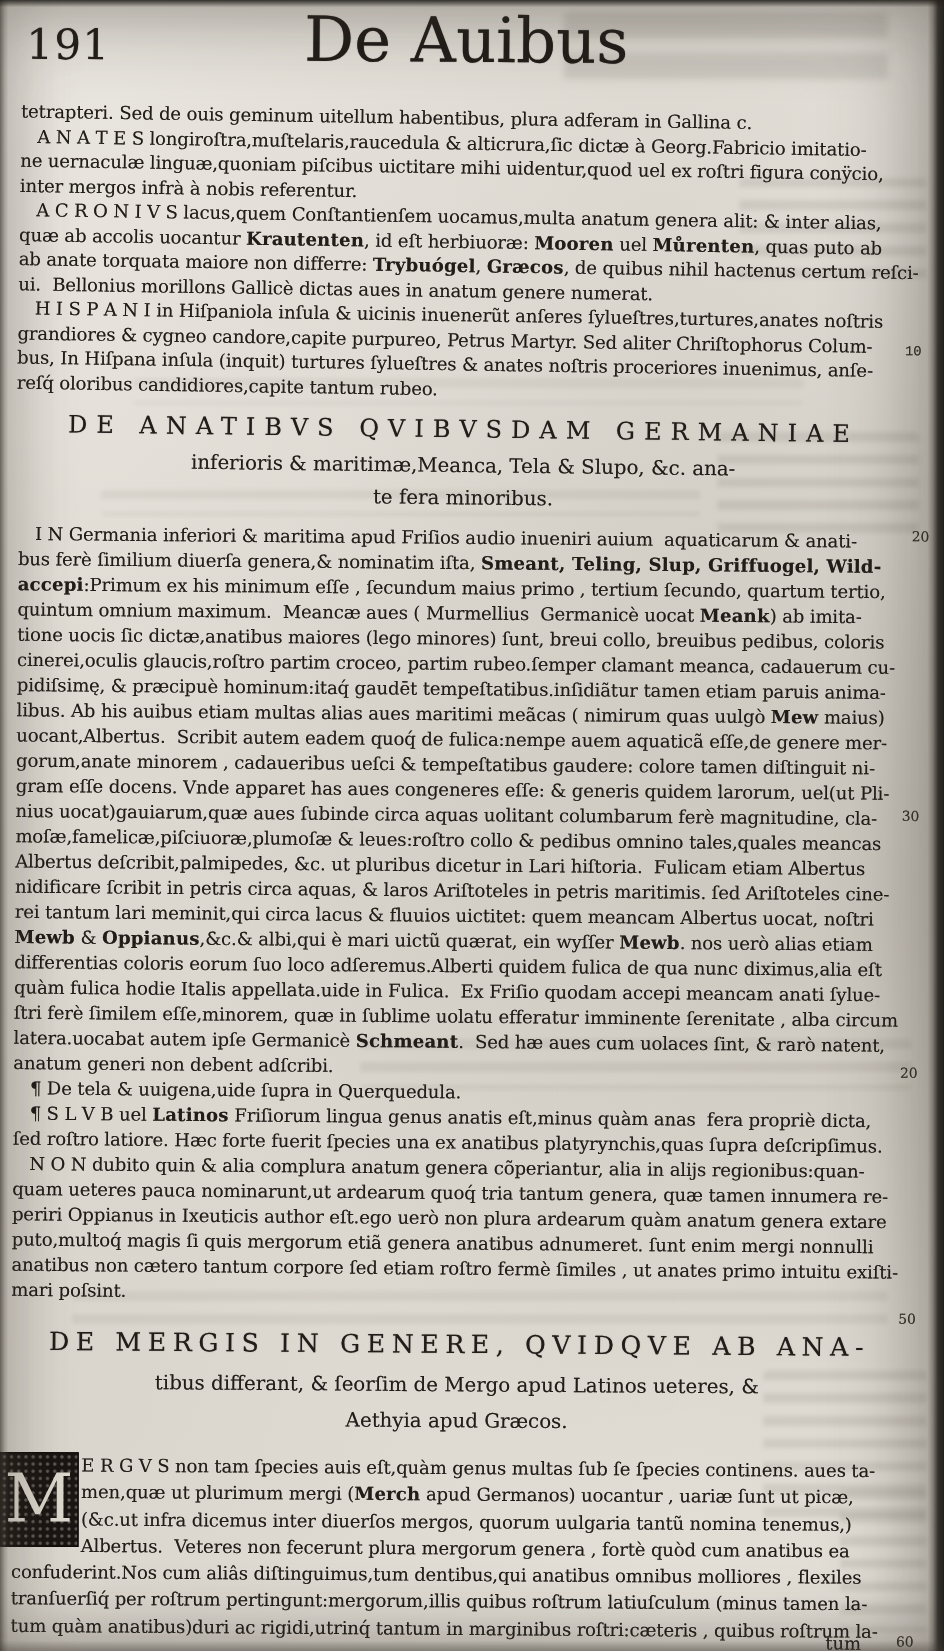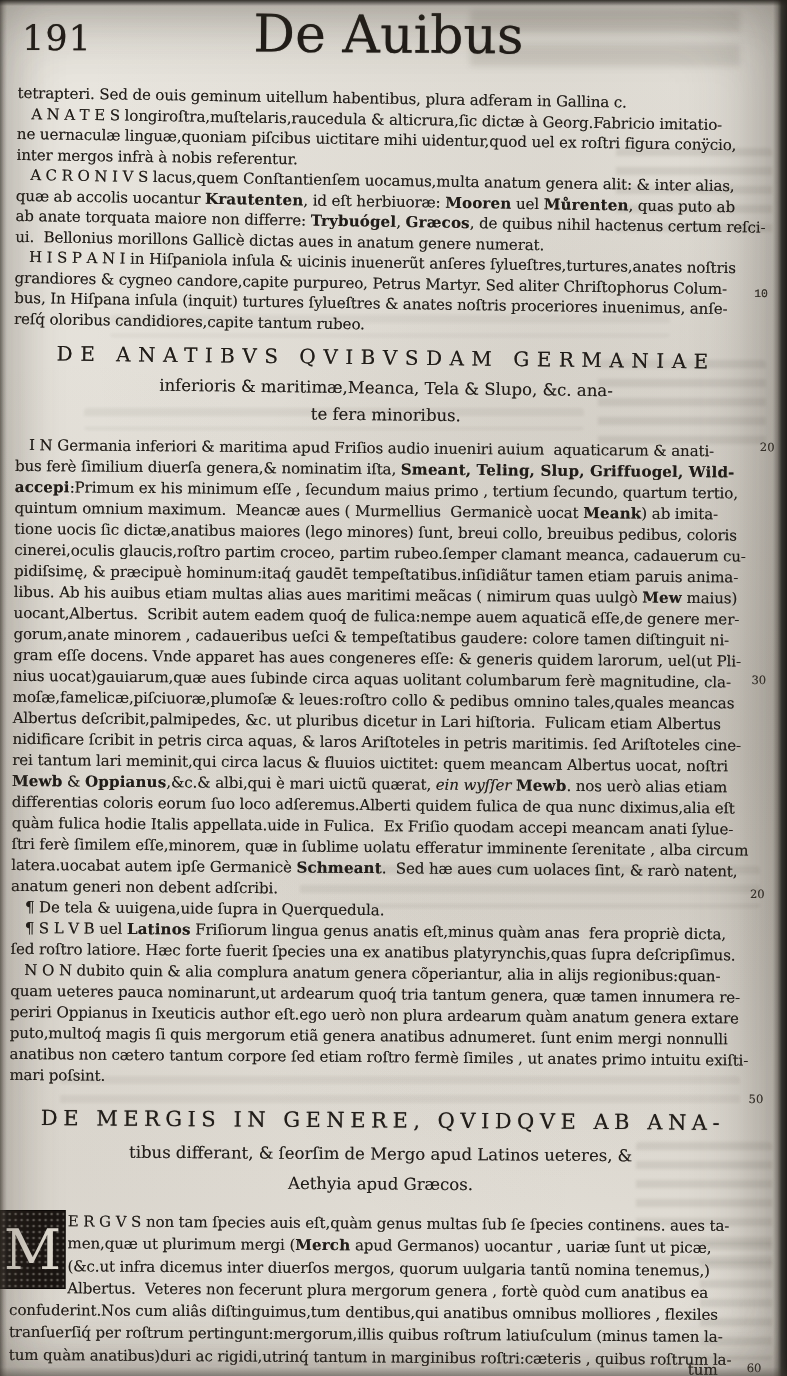--- a/index.html
+++ b/index.html
@@ -15,21 +15,21 @@
       linear-gradient(180deg,#e9e6df 0%,#e0dcd4 50%,#e4e0d8 100%);
     color:#211d19;
   }
   .tilt{position:absolute;inset:0;transform:rotate(0.4deg);transform-origin:30px 40px;}
   .block{position:absolute;left:18px;width:741px;transform-origin:0 0;}
   .tl{white-space:pre;line-height:1;}
   .body{font-size:15px;letter-spacing:-0.1px;
     text-shadow:0 0 0.5px rgba(30,25,20,0.55);}
   .body .tl span{display:inline;}
   .seg-bl{font-weight:700;letter-spacing:0.2px;}
-  .seg-it{font-style:italic;margin-top:36px;}
+  .seg-it{margin-top:36px;}
   .h1{font-size:20px;letter-spacing:7.5px;text-align:center;width:741px;
     text-shadow:0 0 0.6px rgba(25,20,15,0.6);}
   .hsub{font-size:16.5px;text-align:center;width:741px;text-shadow:0 0 0.5px rgba(25,20,15,0.5);}
   .h2{font-size:21px;letter-spacing:5.5px;text-align:center;width:745px;
     text-shadow:0 0 0.7px rgba(25,20,15,0.65);}
   .hsub2{font-size:16.5px;text-align:center;width:741px;text-shadow:0 0 0.5px rgba(25,20,15,0.5);}
   .pagenum{position:absolute;left:22px;top:18px;font-size:35px;letter-spacing:1px;
     text-shadow:0 0 0.7px rgba(25,20,15,0.7);}
   .runhead{position:absolute;left:18px;top:2px;width:741px;text-align:center;font-size:52px;
     text-shadow:0 0 0.8px rgba(25,20,15,0.6);}

